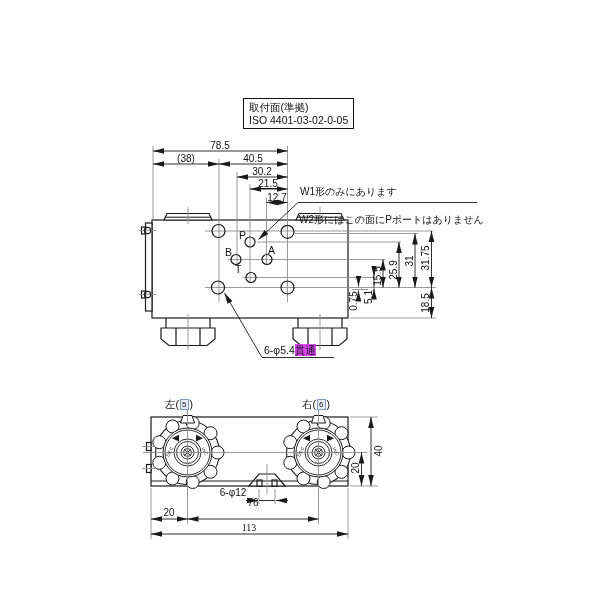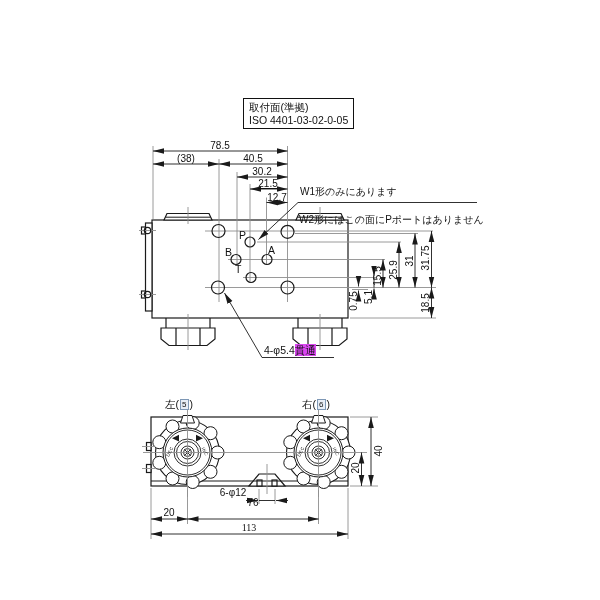--- a/index.html
+++ b/index.html
@@ -220,21 +220,21 @@
 </svg>
 
 
 <div class="refbox" style="left:243px;top:98px;">
   <div>取付面(準拠)</div>
   <div>ISO 4401-03-02-0-05</div>
 </div>
 
 <span class="txt note" style="left:299px;top:174px;margin-top:39px;">W2形にはこの面にPポートはありません</span>
 <span class="txt note" style="left:300px;top:185px;">W1形のみにあります</span>
-<span class="txt holenote" style="left:264px;top:344px;"><span>4-φ5.4</span><span class="hl">貫通</span></span>
+<span class="txt holenote" style="left:264px;top:344px;"><span>6-φ5.4</span><span class="hl">貫通</span></span>
 
 <span class="txt dim dimc" style="left:220px;top:140px;">78.5</span>
 <span class="txt dim dimc" style="left:186px;top:153px;">(38)</span>
 <span class="txt dim dimc" style="left:253px;top:153px;">40.5</span>
 <span class="txt dim dimc" style="left:262px;top:166px;">30.2</span>
 <span class="txt dim dimc" style="left:268px;top:178px;text-decoration:underline;">21.5</span>
 <span class="txt dim dimc" style="left:277px;top:191.5px;">12.7</span>
 
 <span class="txt dim dimr" style="left:352.5px;top:301px;">0.75</span>
 <span class="txt dim dimr" style="left:367.5px;top:297px;">5.1</span>

